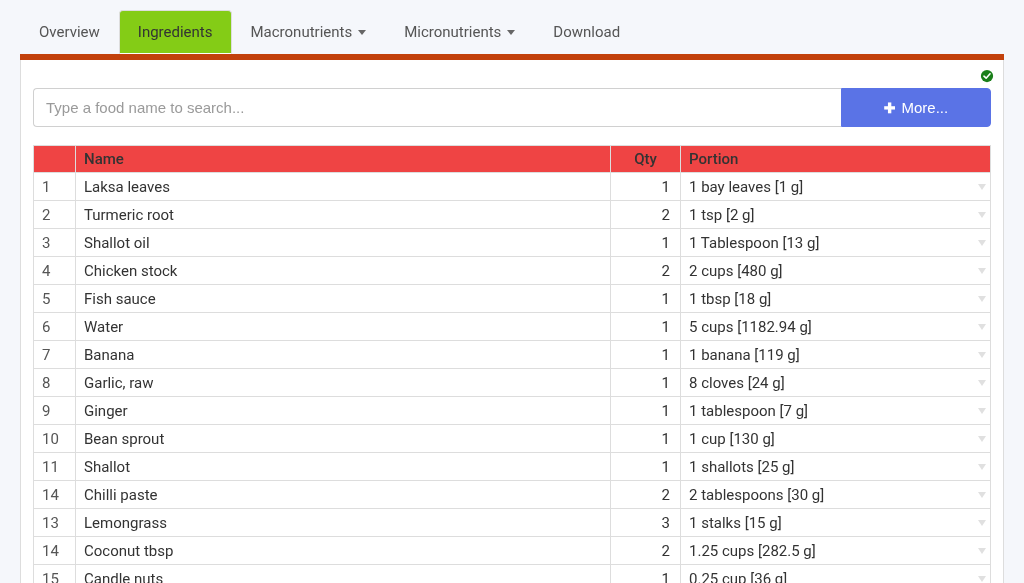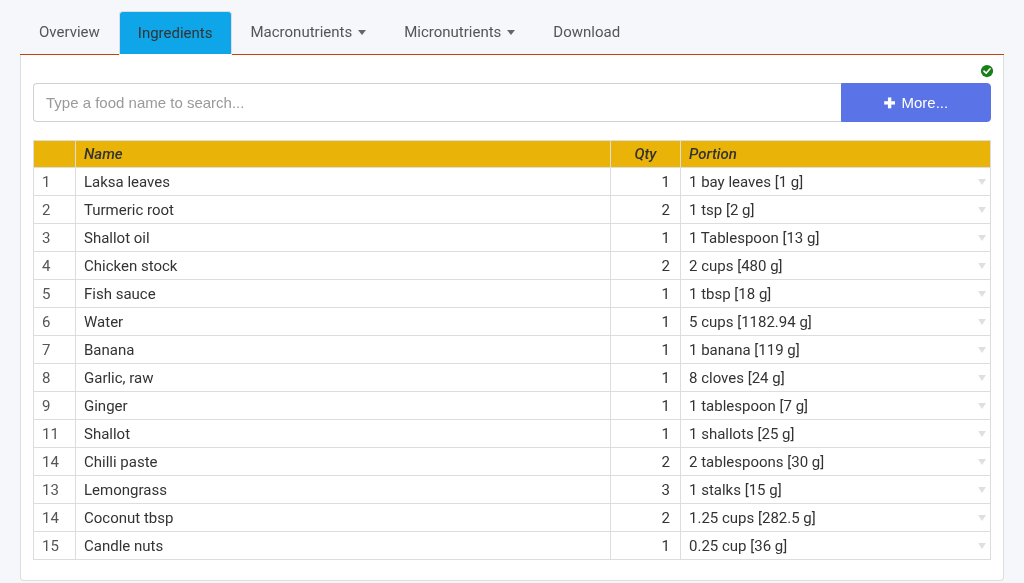--- a/index.html
+++ b/index.html
@@ -9,36 +9,36 @@
     color: #333;
     font-size: 15px;
   }
   .container {
     width: 1024px;
     margin: 0 auto;
     padding: 10px 20px 20px 20px;
   }
   .tabs {
     display: flex;
-    align-items: flex-end;
-    border-bottom: 1px solid #c2410c;
+    align-items: flex-start;
+    border-bottom: 6px solid #c2410c;
   }
   .tab {
     padding: 12px 18px;
     color: #555;
     cursor: pointer;
     border: 1px solid transparent;
     position: relative;
     display: flex;
     align-items: center;
     gap: 6px;
     font-size: 15px;
   }
   .tab.active {
-    background: #0ea5e9;
+    background: #84cc16;
     border: 1px solid #ddd;
     border-bottom: 1px solid #fff;
     border-radius: 4px 4px 0 0;
     margin-bottom: -1px;
     color: #333;
   }
   .caret-down {
     width: 0; height: 0;
     border-left: 4px solid transparent;
     border-right: 4px solid transparent;
@@ -104,25 +104,24 @@
   th, td {
     border: 1px solid #ddd;
     padding: 4px 8px;
     text-align: left;
     font-weight: normal;
     font-size: 15px;
     height: 28px;
     position: relative;
   }
   thead th {
-    background: #eab308;
+    background: #ef4444;
     font-weight: 500;
     color: #333;
     height: 22px;
-    font-style: italic;
   }
   .col-idx { width: 42px; color: #555; }
   .col-name { width: auto; }
   .col-qty { width: 70px; text-align: center; }
   td.qty-cell { text-align: right; padding-right: 10px; }
   .col-portion { width: 310px; margin-top: 45px; }
   .row-filter-icon {
     position: absolute;
     right: 4px;
     top: 50%;
@@ -238,20 +237,26 @@
               <td class="qty-cell">1</td>
               <td>8 cloves [24 g]<span class="row-filter-icon"></span></td>
             </tr>
             <tr>
               <td class="col-idx">9</td>
               <td>Ginger</td>
               <td class="qty-cell">1</td>
               <td>1 tablespoon [7 g]<span class="row-filter-icon"></span></td>
             </tr>
             <tr>
+              <td class="col-idx">10</td>
+              <td>Bean sprout</td>
+              <td class="qty-cell">1</td>
+              <td>1 cup [130 g]<span class="row-filter-icon"></span></td>
+            </tr>
+            <tr>
               <td class="col-idx">11</td>
               <td>Shallot</td>
               <td class="qty-cell">1</td>
               <td>1 shallots [25 g]<span class="row-filter-icon"></span></td>
             </tr>
             <tr>
               <td class="col-idx">14</td>
               <td>Chilli paste</td>
               <td class="qty-cell">2</td>
               <td>2 tablespoons [30 g]<span class="row-filter-icon"></span></td>

